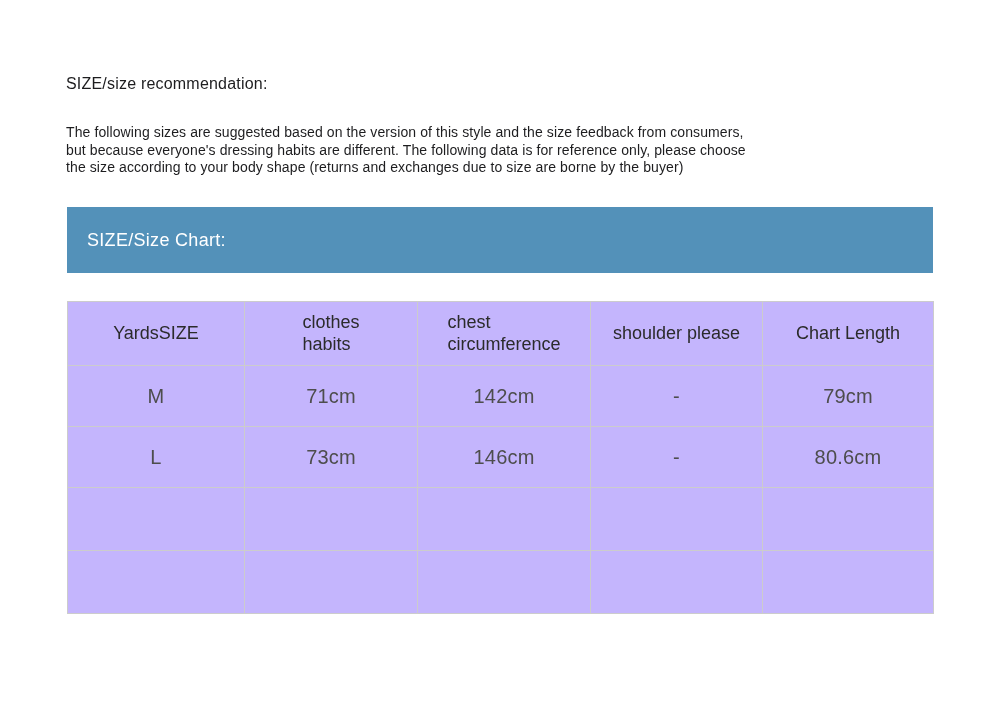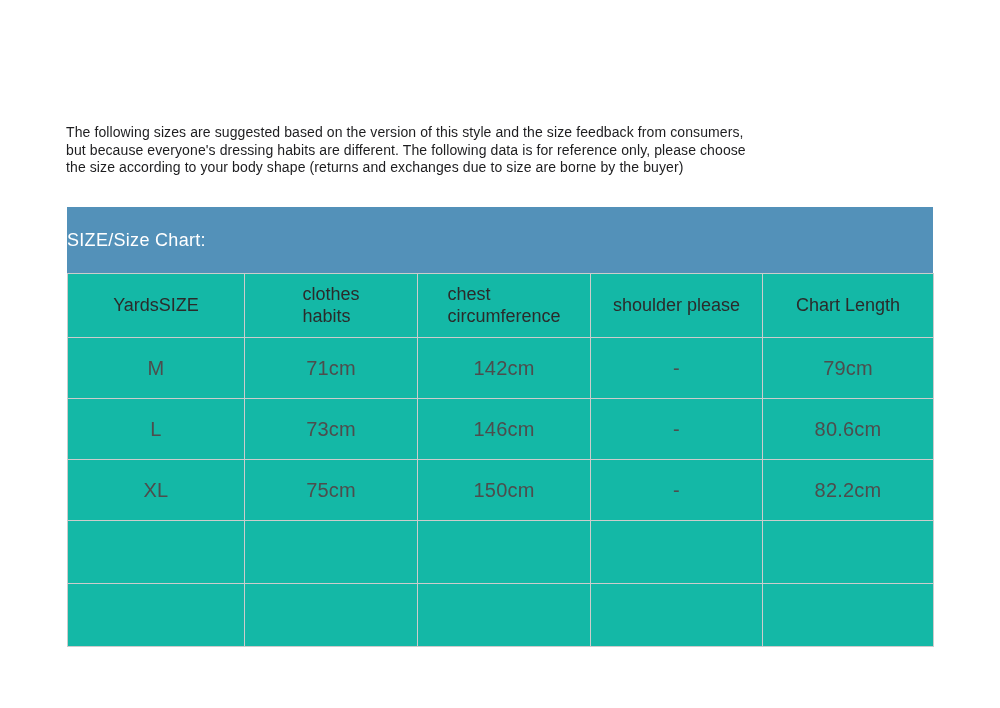--- a/index.html
+++ b/index.html
@@ -39,31 +39,33 @@
     position: absolute;
     left: 67px;
     top: 207px;
     width: 866px;
   }
 
   .banner {
     height: 66px;
     display: flex;
     align-items: center;
+    padding-left: 20px;
     box-sizing: border-box;
     color: #ffffff;
     font-size: 18px;
     letter-spacing: 0.3px;
   }
 
   table.size-table {
     width: 100%;
     border-collapse: collapse;
     table-layout: fixed;
-    background: #14b8a6;
+    background: #c4b5fd;
+    margin-top: 28px;
   }
   .size-table th, .size-table td {
     border: 1px solid #cccccc;
     text-align: center;
     vertical-align: middle;
     padding: 0 4px;
     overflow: hidden;
   }
   .size-table th {
     height: 63px;
@@ -83,20 +85,21 @@
     color: #4d4d4d;
     letter-spacing: 0.2px;
   }
   .size-table tr.empty-row td { height: 62px; }
 </style>
 </head>
 <body>
 
 <div class="page">
 
+  <div class="title">SIZE/size recommendation:</div>
 
   <div class="desc">The following sizes are suggested based on the version of this style and the size feedback from consumers,
 but because everyone's dressing habits are different. The following data is for reference only, please choose
 the size according to your body shape (returns and exchanges due to size are borne by the buyer)</div>
 
   <div class="chart">
     <div class="banner" style="background: rgb(83, 145, 185);">
       <span>SIZE/Size Chart:</span>
     </div>
 
@@ -127,27 +130,20 @@
             <td>-</td>
             <td>79cm</td>
           </tr>
           <tr>
             <td>L</td>
             <td>73cm</td>
             <td>146cm</td>
             <td>-</td>
             <td>80.6cm</td>
           </tr>
-          <tr>
-            <td>XL</td>
-            <td>75cm</td>
-            <td>150cm</td>
-            <td>-</td>
-            <td>82.2cm</td>
-          </tr>
           <tr class="empty-row">
             <td></td>
             <td></td>
             <td></td>
             <td></td>
             <td></td>
           </tr>
           <tr class="empty-row">
             <td></td>
             <td></td>

